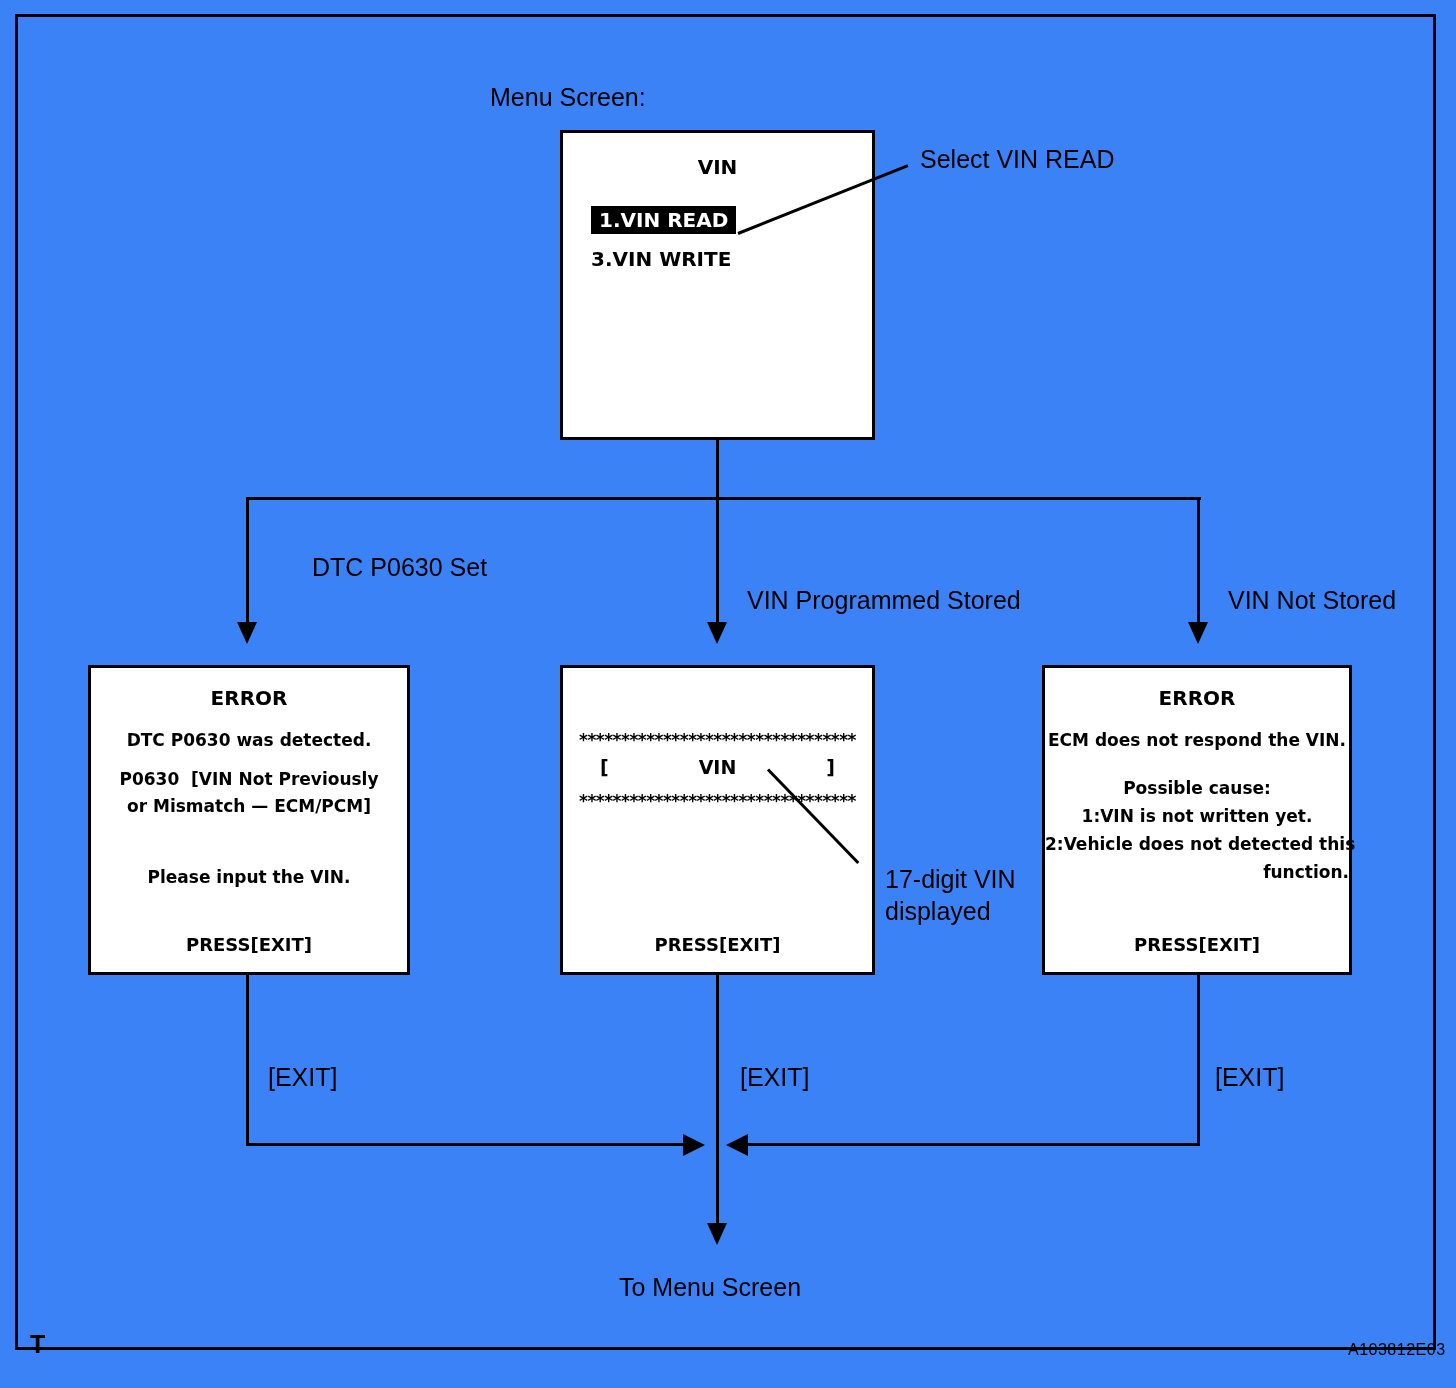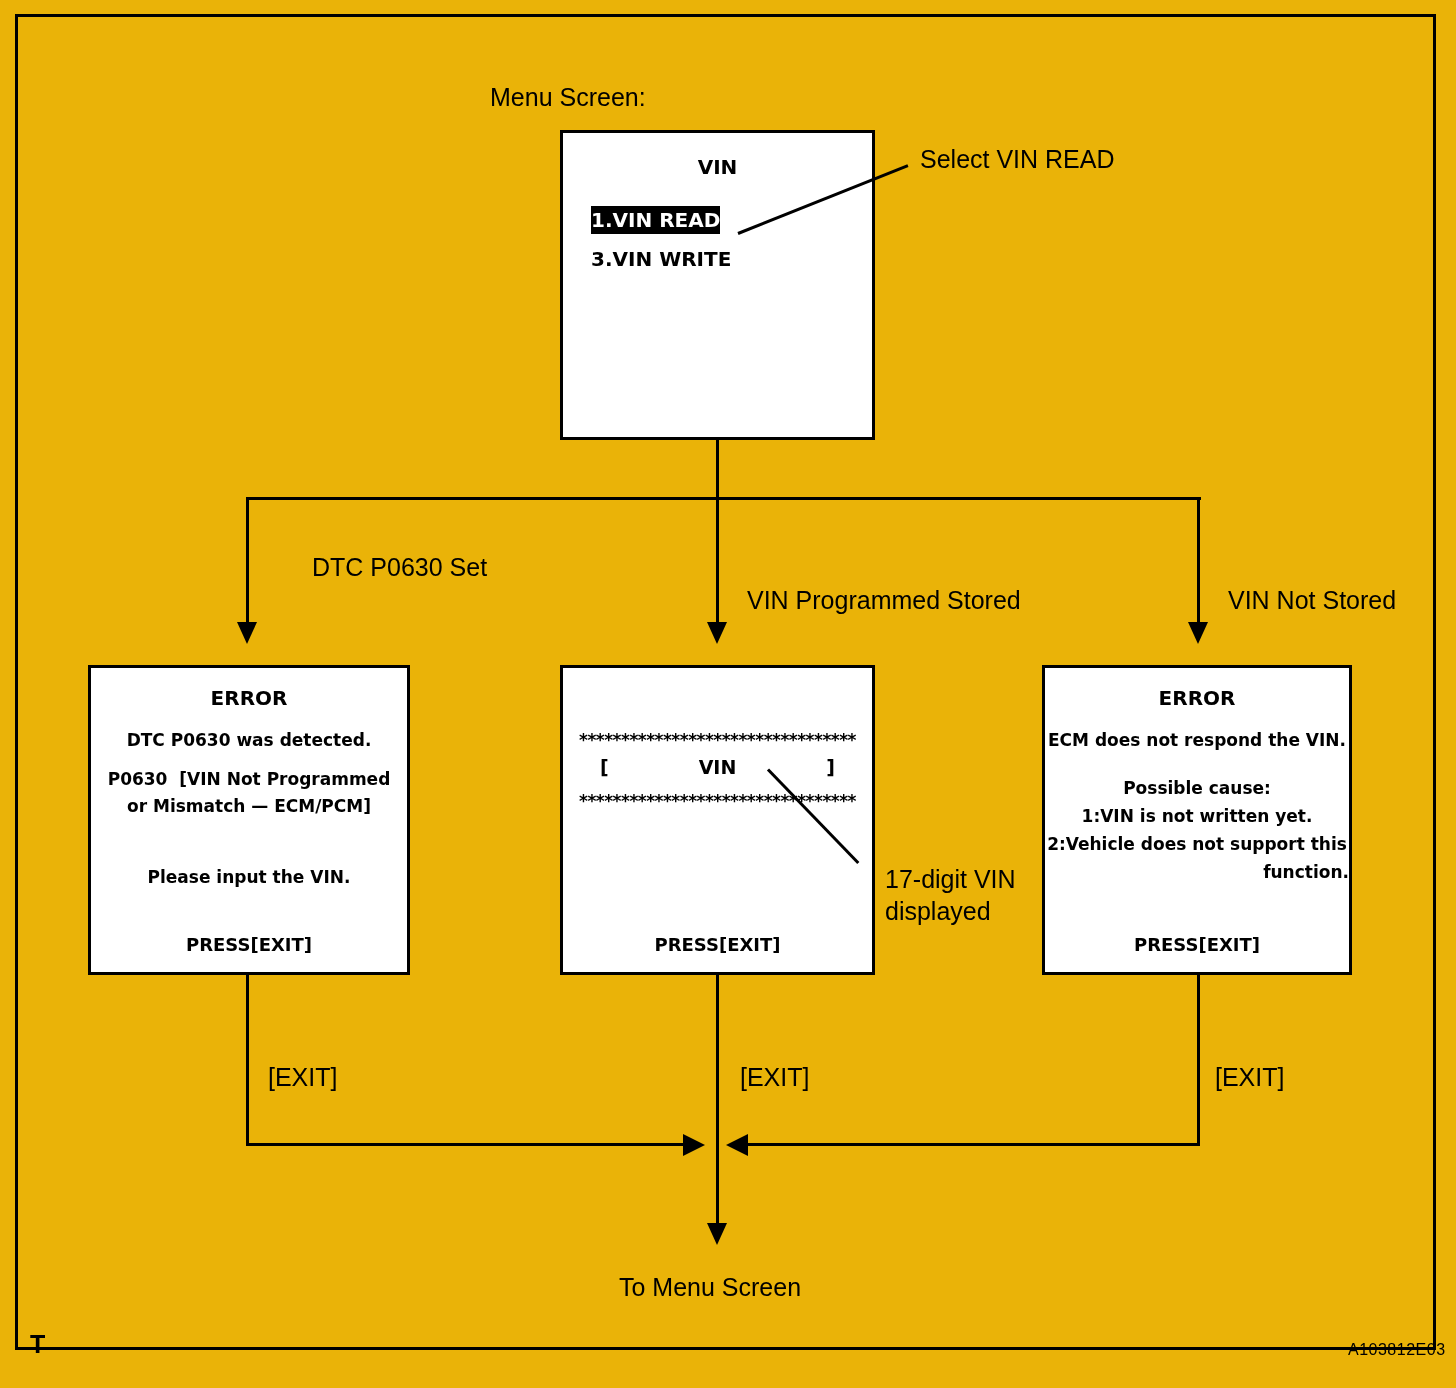--- a/index.html
+++ b/index.html
@@ -8,21 +8,21 @@
     background: #ffffff;
   }
   body {
     font-family: "Liberation Sans", sans-serif;
     color: #000000;
   }
   #page {
     position: relative;
     width: 1456px;
     height: 1388px;
-    background: #eab308;
+    background: #3b82f6;
     overflow: hidden;
     text-decoration: underline;
   }
   
   .outer-frame {
     position: absolute;
     left: 15px;
     top: 14px;
     width: 1421px;
     height: 1336px;
@@ -75,21 +75,21 @@
   .menu-item {
     position: absolute;
     font-family: "DejaVu Sans", sans-serif;
     font-weight: 700;
     font-size: 20px;
     white-space: pre;
   }
   .menu-item.selected {
     background: #000000;
     color: #ffffff;
-    padding: 2px 0;
+    padding: 2px 8px;
   }
   
   .vline {
     position: absolute;
     width: 3px;
     background: #000000;
   }
   .hline {
     position: absolute;
     height: 3px;
@@ -158,21 +158,21 @@
   <div class="vline" style="left:1197px; top:497px; height:128px;"></div>
   <div class="arrow-down" style="left:1188px; top:622px;"></div>
 
   <div class="txt label-reg" style="left:283px; top:553px;margin-left:29px;">DTC P0630 Set</div>
   <div class="txt label-reg" style="left:747px; top:586px;">VIN Programmed Stored</div>
   <div class="txt label-reg" style="left:1228px; top:586px;">VIN Not Stored</div>
 
   <div class="screen-box" style="left:88px; top:665px; width:322px; height:310px;">
     <div class="scr-text scr-title" style="top:18px;">ERROR</div>
     <div class="scr-text scr-line" style="top:62px;">DTC P0630 was detected.</div>
-    <div class="scr-text scr-line" style="top:101px;">P0630  [VIN Not Programmed</div>
+    <div class="scr-text scr-line" style="top:101px;">P0630  [VIN Not Previously</div>
     <div class="scr-text scr-line" style="top:128px;">or Mismatch — ECM/PCM]</div>
     <div class="scr-text scr-line" style="top:199px;">Please input the VIN.</div>
     <div class="scr-text scr-press" style="top:266px;">PRESS[EXIT]</div>
   </div>
 
   <div class="screen-box" style="left:560px; top:665px; width:315px; height:310px;">
     <div class="scr-text scr-stars" style="top:62px;">*********************************</div>
     <div style="position:absolute; left:37px; top:88px; font-family:'DejaVu Sans',sans-serif; font-weight:700; font-size:19px;">[</div>
     <div class="scr-text" style="top:88px; font-size:19px;">VIN</div>
     <div style="position:absolute; right:37px; top:88px; font-family:'DejaVu Sans',sans-serif; font-weight:700; font-size:19px;">]</div>
@@ -182,21 +182,21 @@
 
   <div class="leader" style="left:768px; top:768px; width:130px; transform:rotate(46deg);"></div>
   <div class="txt label-reg" style="left:885px; top:865px;">17-digit VIN</div>
   <div class="txt label-reg" style="left:885px; top:897px;">displayed</div>
 
   <div class="screen-box" style="left:1042px; top:665px; width:310px; height:310px;">
     <div class="scr-text scr-title" style="top:18px;">ERROR</div>
     <div class="scr-text scr-line" style="top:62px;">ECM does not respond the VIN.</div>
     <div class="scr-text scr-line" style="top:110px;">Possible cause:</div>
     <div class="scr-text scr-line" style="top:138px;">1:VIN is not written yet.</div>
-    <div class="scr-text scr-line" style="top:166px;">2:Vehicle does not support this</div>
+    <div class="scr-text scr-line" style="top:166px;">2:Vehicle does not detected this</div>
     <div class="scr-text scr-line" style="top:194px;text-align:right;">function.</div>
     <div class="scr-text scr-press" style="top:266px;">PRESS[EXIT]</div>
   </div>
 
   <div class="vline" style="left:246px; top:975px; height:170px;"></div>
   <div class="hline" style="left:246px; top:1143px; width:443px;"></div>
   <div class="arrow-right" style="left:683px; top:1134px;"></div>
 
   <div class="vline" style="left:1197px; top:975px; height:170px;"></div>
   <div class="hline" style="left:747px; top:1143px; width:453px;"></div>

